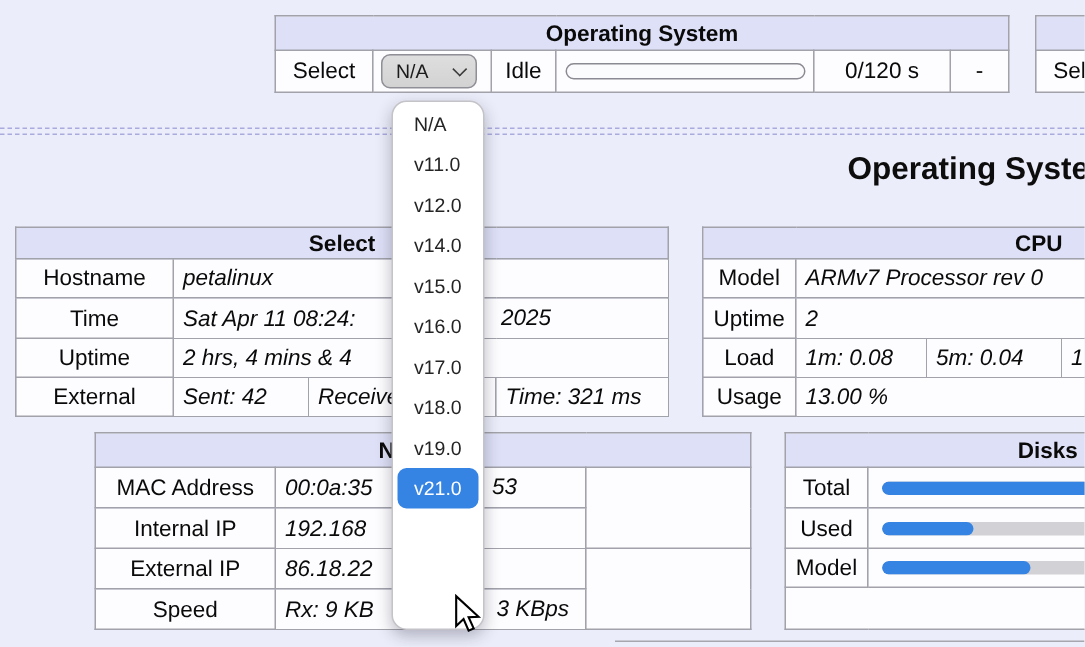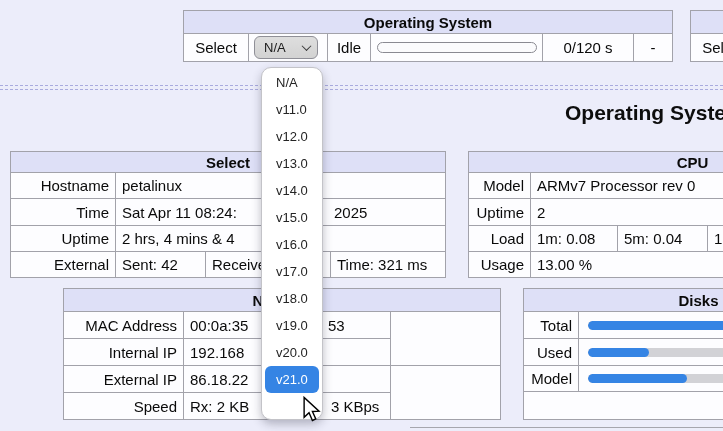--- a/index.html
+++ b/index.html
@@ -6,22 +6,22 @@
   body{
     width:723px;height:431px;position:relative;overflow:hidden;
     background:#ecedfa;
     font-family:"Liberation Sans","DejaVu Sans",sans-serif;
     color:#0a0a0a;font-size:15px;
   }
   table{border-collapse:collapse;table-layout:fixed;}
   td,th{border:1px solid #a2a2aa;padding:0 6px;vertical-align:middle;
         white-space:nowrap;overflow:hidden;background:#fdfdff;font-size:15px;}
   th{background:#dee0f7;font-weight:bold;text-align:center;}
-  .lbl{text-align:right;}
-  .val{text-align:left;position:relative;}
+  .lbl{text-align:center;}
+  .val{text-align:left;position:relative;font-style:italic;}
   .abs-end{position:absolute;top:50%;transform:translateY(-50%);}
   .panel{position:absolute;}
 
   
   .r-hdr{height:23px;}
   .r-top{height:28px;}
   .r-h2{height:21px;}
   .r-26{height:26px;}
   .r-27{height:27px;}
   .r-28{height:28px;}
@@ -251,21 +251,21 @@
             <div style="height: 85%;"></div>
             <div style="height: 83%;"></div>
             <div style="height: 78%;"></div>
             <div style="height: 91%;"></div>
           </div>
     </td>
   </tr>
   <tr class="r-27">
     <td class="lbl">Speed</td>
     <td class="val">
-      <span>Rx: 2 KB</span>
+      <span>Rx: 9 KB</span>
       <span class="abs-end" style="left:147px;">3 KBps</span>
     </td>
   </tr>
 </tbody>
   </table>
 
 <table class="panel" style="left:523px;top:288px;width:350px;">
   <colgroup>
       <col style="width:55px">
       <col style="width:295px">
@@ -303,28 +303,26 @@
       </tr>
 </tbody>
   </table>
 
 <div class="bottom-line"></div>
 
 <div class="popup">
   <div class="opt">N/A</div>
   <div class="opt">v11.0</div>
   <div class="opt">v12.0</div>
-  <div class="opt">v13.0</div>
   <div class="opt">v14.0</div>
   <div class="opt">v15.0</div>
   <div class="opt">v16.0</div>
   <div class="opt">v17.0</div>
   <div class="opt">v18.0</div>
   <div class="opt">v19.0</div>
-  <div class="opt">v20.0</div>
   <div class="opt sel">v21.0</div>
 </div>
 
 <div class="cursor">
   <svg width="19" height="26" viewBox="0 0 12.5 18.5">
     <path d="M1 1 L1 15.2 L4.5 11.9 L6.9 17.4 L9.3 16.3 L6.9 11 L11.6 10.8 Z" fill="#ffffff" stroke="#000000" stroke-width="1"></path>
   </svg>
 </div>
 
 </body></html>

